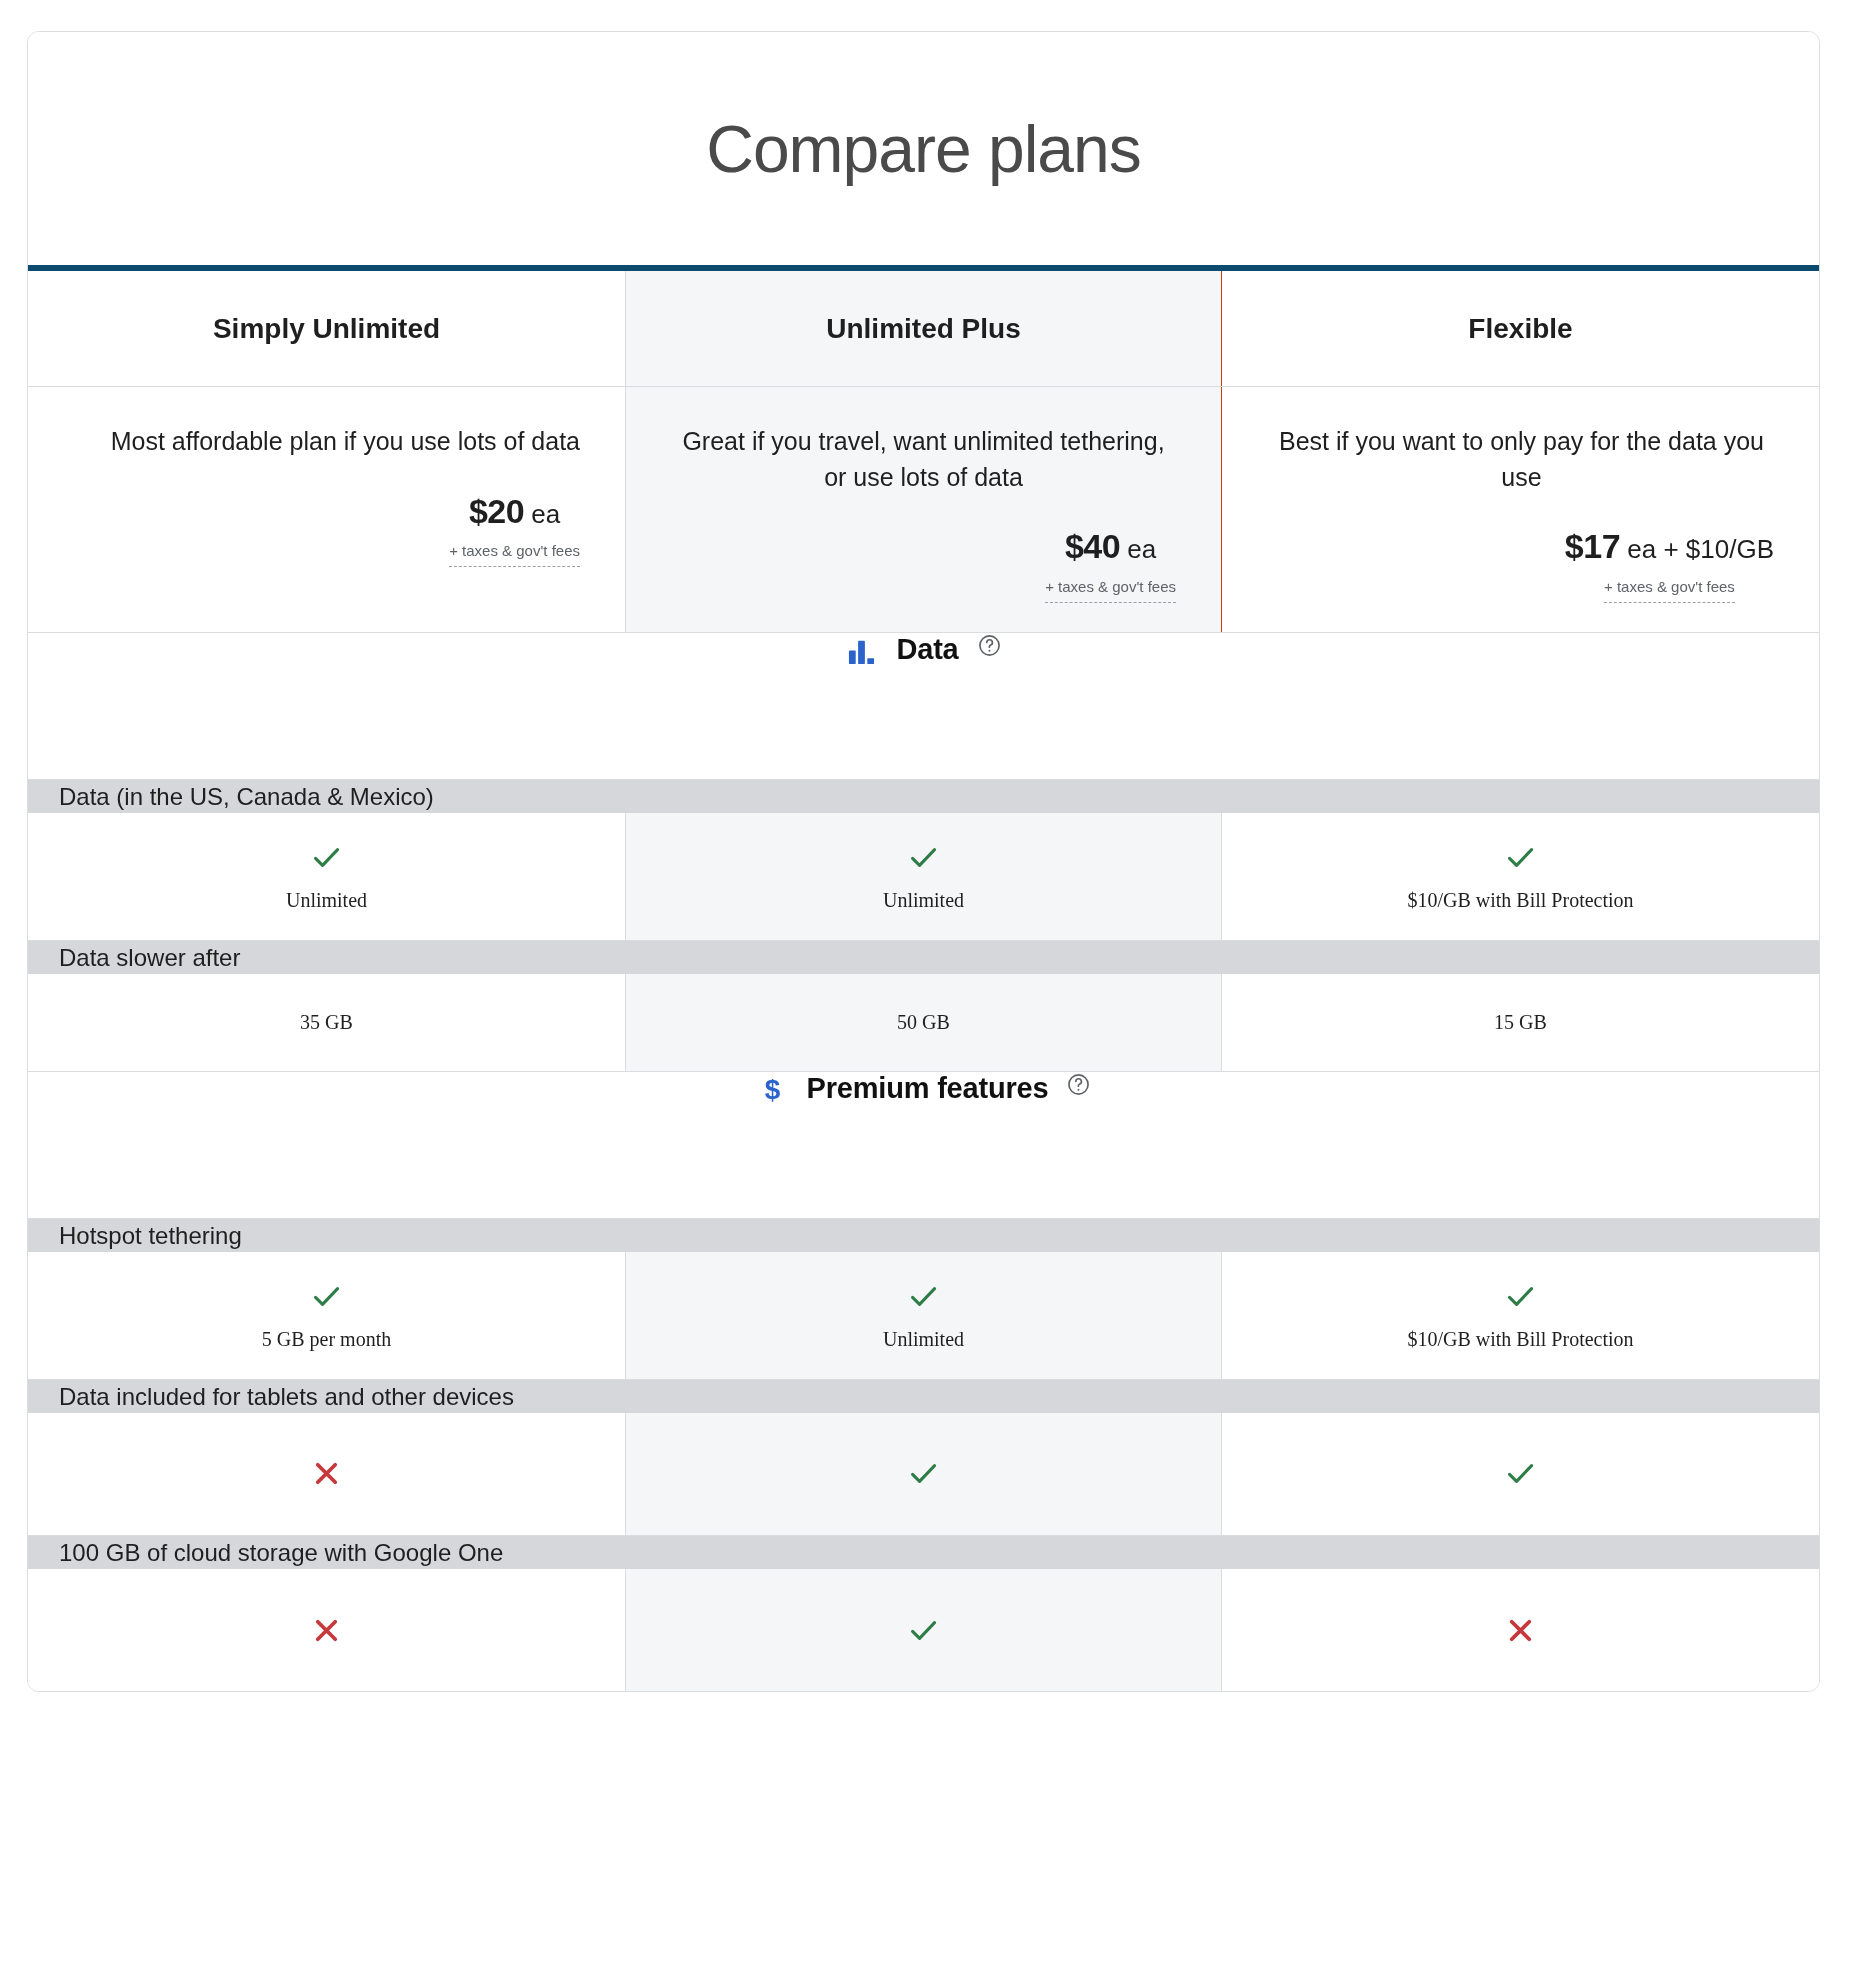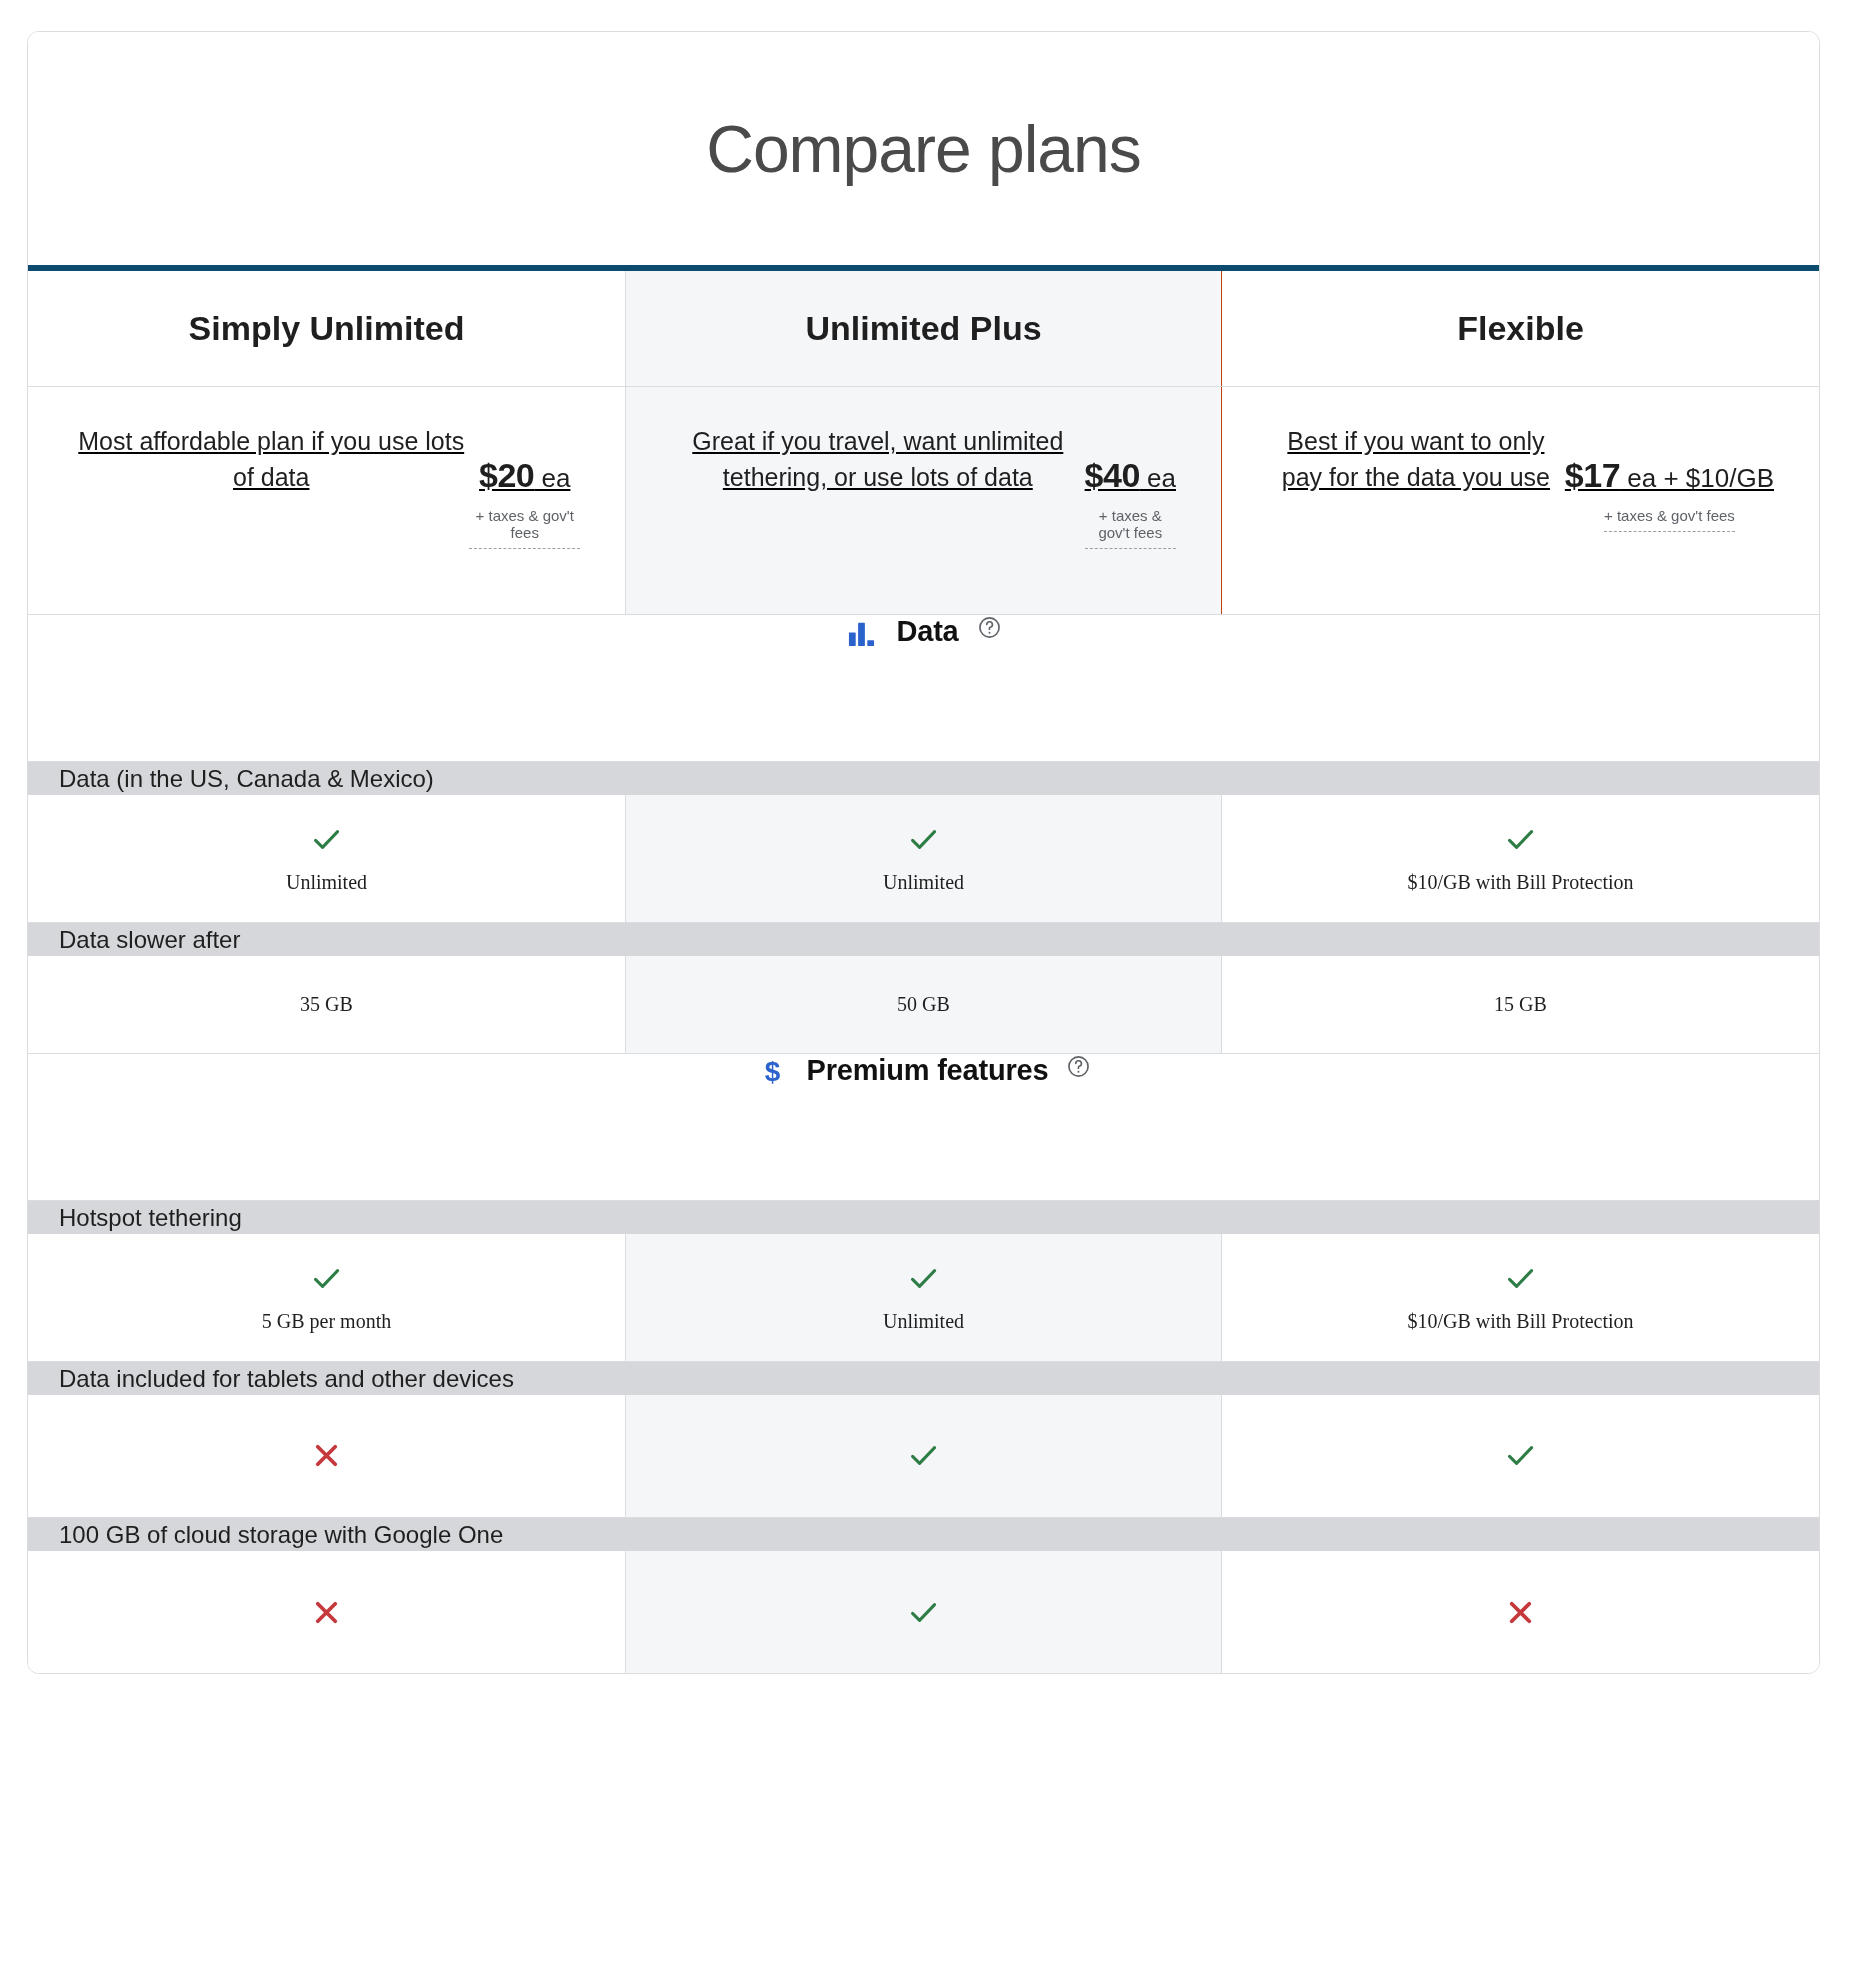--- a/index.html
+++ b/index.html
@@ -61,33 +61,32 @@
     border-right: 1px solid #c2410c;
   }
 
   .plan-head {
     height: 115px;
     display: flex;
     align-items: center;
     justify-content: center;
   }
   .plan-name {
-    font-size: 34px;
+    font-size: 28px;
     font-weight: 700;
     color: #1f1f1f;
     text-align: center;
   }
 
   .plan-body {
     min-height: 227px;
     padding: 37px 45px 29px 45px;
     display: flex;
-    flex-direction: row;
-    align-items: flex-start;
-    text-decoration: underline;
+    flex-direction: column;
+    align-items: flex-end;
   }
   .plan-desc {
     font-size: 25px;
     line-height: 1.42;
     color: #1f1f1f;
     text-align: center;
     max-width: 505px;
   }
   .plan-price-wrap {
     margin-top: 29px;

